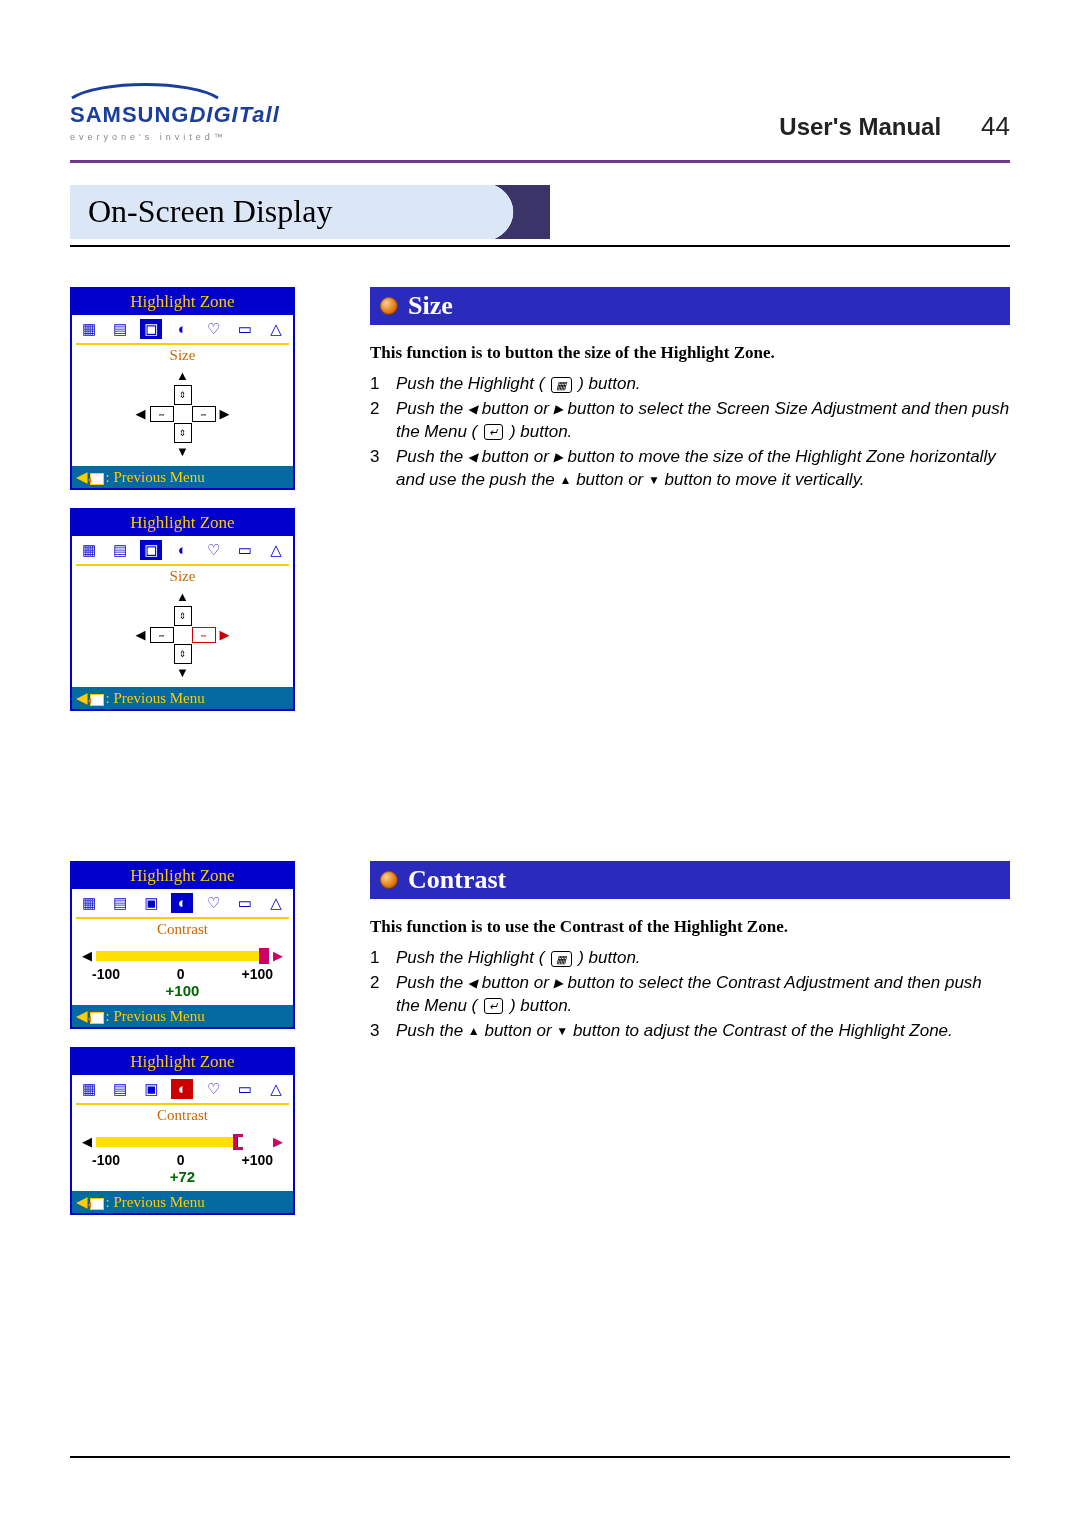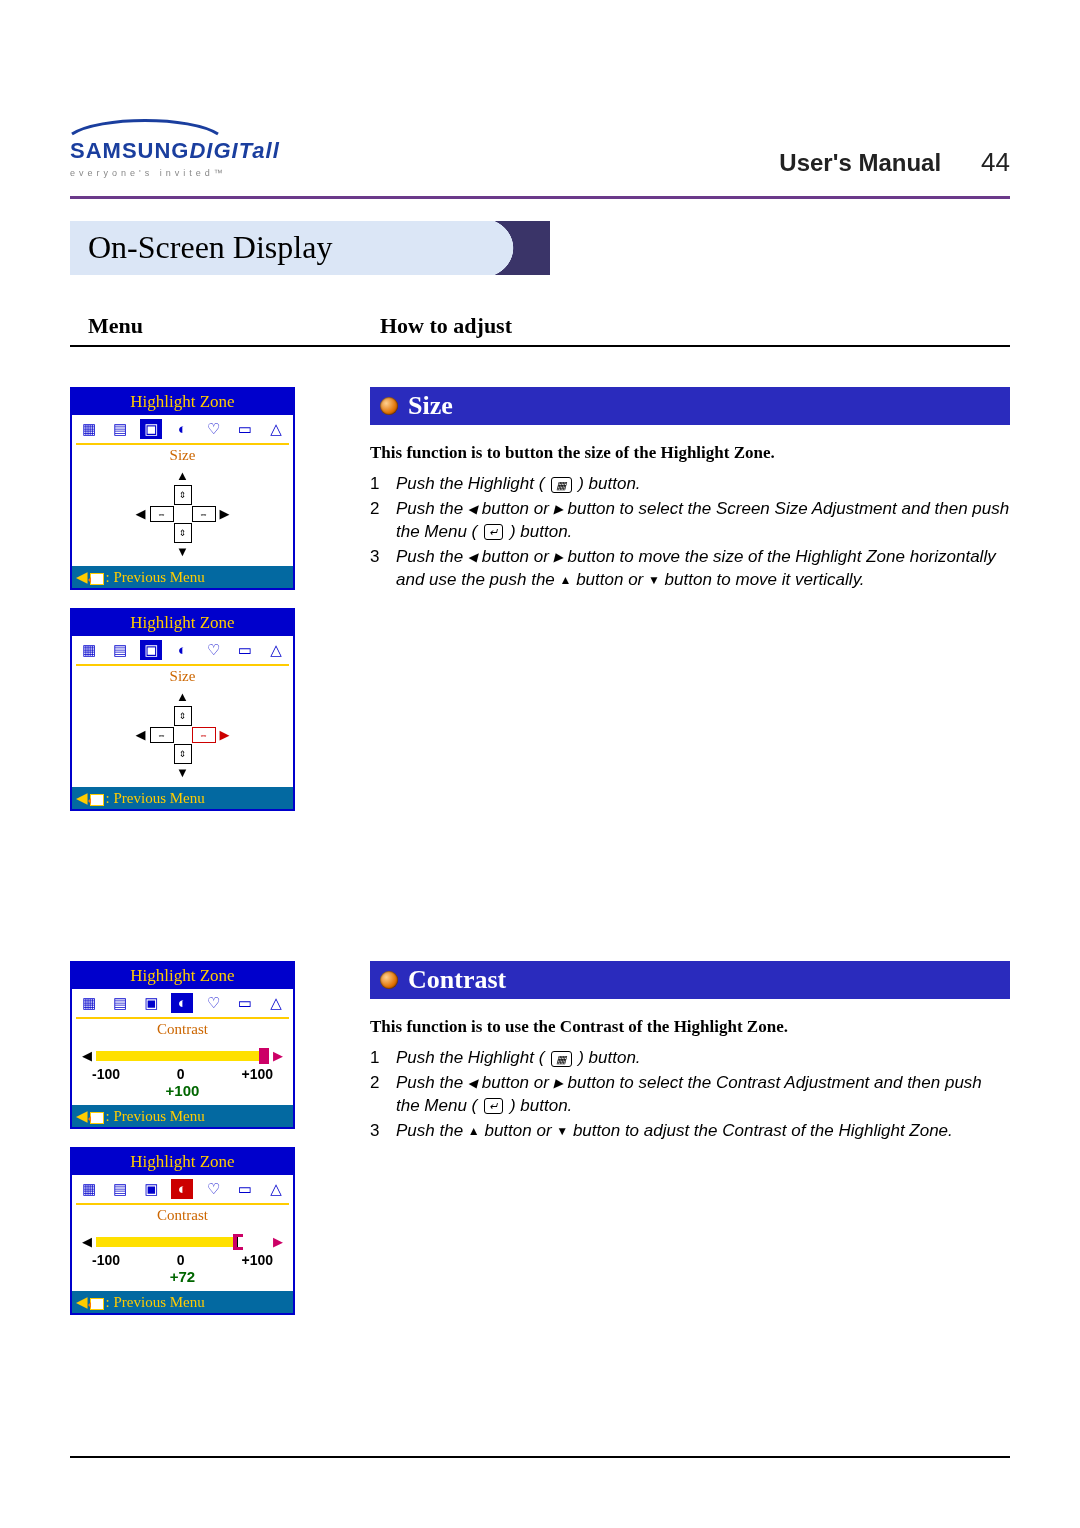--- a/index.html
+++ b/index.html
@@ -5,21 +5,21 @@
   * { box-sizing: border-box; margin: 0; padding: 0; }
   body {
     background: #fff;
     font-family: Arial, Helvetica, sans-serif;
     width: 1080px;
     height: 1528px;
     position: relative;
     color: #000;
   }
   .page {
-    padding: 114px 70px 40px 70px;
+    padding: 78px 70px 40px 70px;
   }
   
   .header-row {
     display: flex;
     align-items: flex-end;
     justify-content: space-between;
     padding-bottom: 8px;
   }
   .logo-block { display: flex; flex-direction: column; }
   .logo-swoosh {
@@ -186,24 +186,20 @@
     </div>
   </div>
   <div class="rule-purple"></div>
 
   <div class="section-title-wrap">
     <div class="section-title-bg"></div>
     <div class="section-title-bg2"></div>
     <div class="section-title-text">On-Screen Display</div>
   </div>
 
-  <div class="subhead-row">
-    <div class="subhead-menu">Menu</div>
-    <div class="subhead-adjust">How to adjust</div>
-  </div>
   <div class="rule-thin"></div>
 
   <div class="content-row">
     <div class="col-menu">
 
       <div class="osd">
         <div class="osd-title">Highlight Zone</div>
         <div class="osd-body">
           <div class="osd-icons">
             <span class="ic">▦</span>

